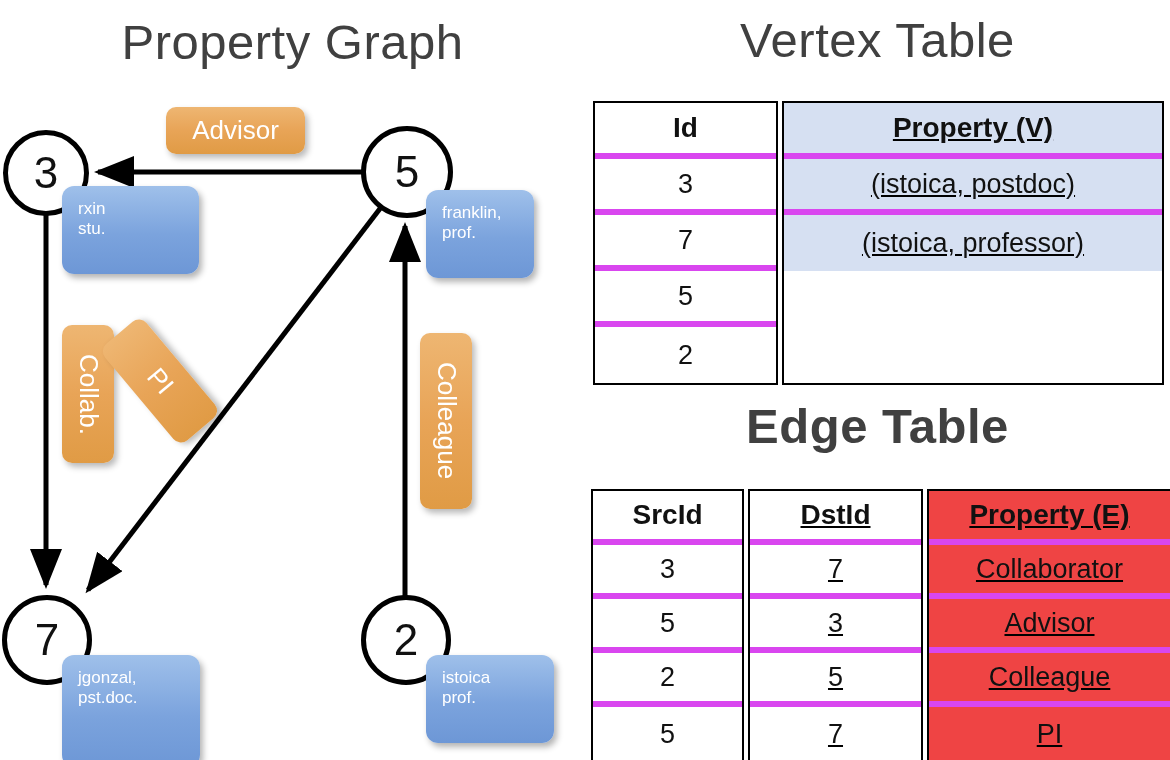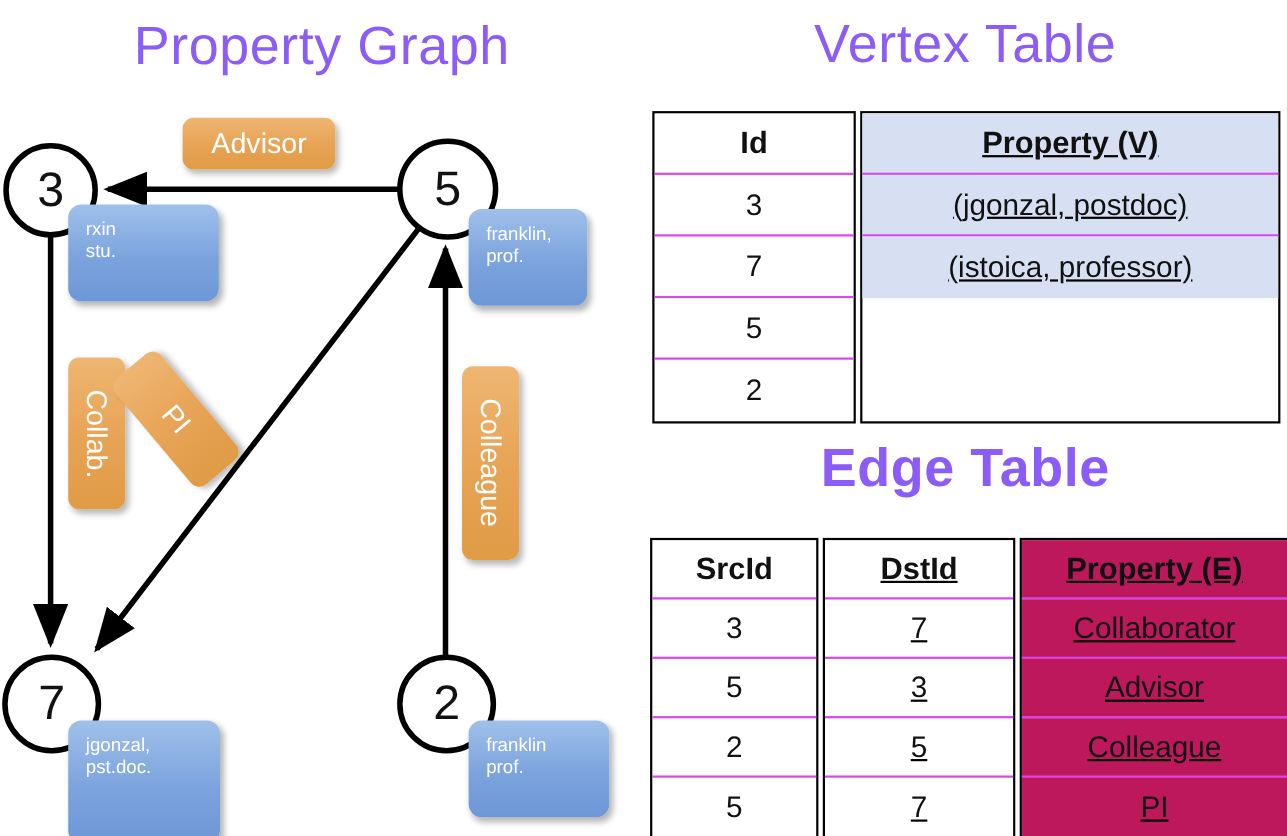--- a/index.html
+++ b/index.html
@@ -15,21 +15,21 @@
   .stage {
     position: absolute; left: 0; top: 0;
     width: 1170px; height: 760px;
   }
 
   
   .title {
     position: absolute;
     font-family: "Liberation Sans", sans-serif;
     font-weight: 300;
-    color: #8b5cf6;
+    color: #404040;
     white-space: nowrap;
     letter-spacing: 0.5px;
   }
   #pg-title { left: 0; top: 14px; width: 585px; text-align: center; font-size: 49px; }
   #vt-title { left: 585px; top: 12px; width: 585px; text-align: center; font-size: 49px; }
   #et-title { left: 585px; top: 398px; width: 585px; text-align: center; font-size: 49px; font-weight: bold; }
 
   
   #graph-svg { position: absolute; left: 0; top: 0; width: 585px; height: 760px; }
 
@@ -81,32 +81,32 @@
     align-items: stretch;
   }
   .col {
     display: flex; flex-direction: column;
     border: 2px solid #000;
     box-sizing: border-box;
   }
   .col + .col { margin-left: 4px; text-decoration: underline; }
   .cell {
     display: flex; align-items: center; justify-content: center;
-    border-bottom: 2px solid #d946ef;
+    border-bottom: 6px solid #d946ef;
     box-sizing: border-box;
     font-family: "Liberation Sans", sans-serif;
     font-weight: 300;
     font-size: 27px;
     color: #111;
     white-space: nowrap;
   }
   .cell:last-child { border-bottom: none; }
   .cell.head { font-weight: bold; font-size: 28px; }
   .col.blue .cell { background: #d6e0f2; }
-  .col.peach .cell { background: #be185d; }
+  .col.peach .cell { background: #ef4444; }
 
   
   #vertex-table { left: 593px; top: 101px; }
   #vertex-table .col.id { width: 185px; }
   #vertex-table .col.blue { width: 382px; }
   #vertex-table .cell { height: 56px; }
 
   
   #edge-table { left: 591px; top: 489px; }
   #edge-table .col.src { width: 153px; }
@@ -150,21 +150,21 @@
   </div>
   <div class="prop-box" style="left:426px; top:190px; width:108px; height:88px;">
     <div>franklin,</div>
     <div>prof.</div>
   </div>
   <div class="prop-box" style="left:62px; top:655px; width:138px; height:112px;">
     <div>jgonzal,</div>
     <div>pst.doc.</div>
   </div>
   <div class="prop-box" style="left:426px; top:655px; width:128px; height:88px;">
-    <div>franklin</div>
+    <div>istoica</div>
     <div>prof.</div>
   </div>
 
   <div class="edge-label" style="left:166px; top:107px; width:139px; height:47px;">Advisor</div>
 
   <div class="edge-label vert" style="left:62px; top:325px; width:52px; height:138px;">Collab.</div>
 
   <div class="edge-label vert" style="left:133px; top:318px; width:54px; height:126px; transform:rotate(-40deg); transform-origin:center center;">PI</div>
 
   <div class="edge-label vert" style="left:420px; top:333px; width:52px; height:176px;">Colleague</div>
@@ -172,21 +172,21 @@
   <div class="tbl" id="vertex-table">
     <div class="col id">
       <div class="cell head">Id</div>
       <div class="cell">3</div>
       <div class="cell">7</div>
       <div class="cell">5</div>
       <div class="cell">2</div>
     </div>
     <div class="col blue">
       <div class="cell head">Property (V)</div>
-      <div class="cell">(jgonzal, postdoc)</div>
+      <div class="cell">(istoica, postdoc)</div>
       <div class="cell">(istoica, professor)</div>
     </div>
   </div>
 
   <div class="tbl" id="edge-table">
     <div class="col src">
       <div class="cell head">SrcId</div>
       <div class="cell">3</div>
       <div class="cell">5</div>
       <div class="cell">2</div>

